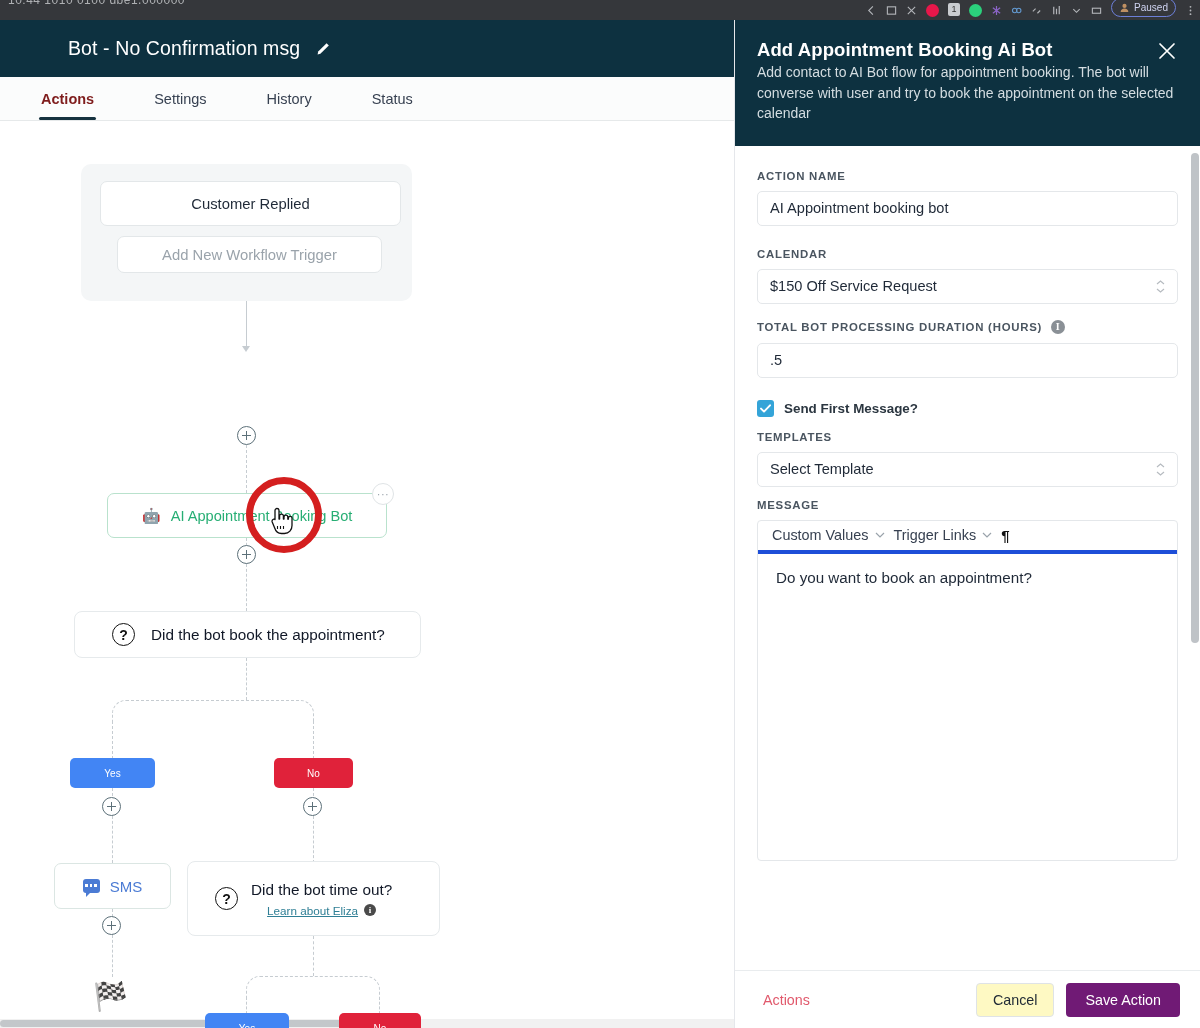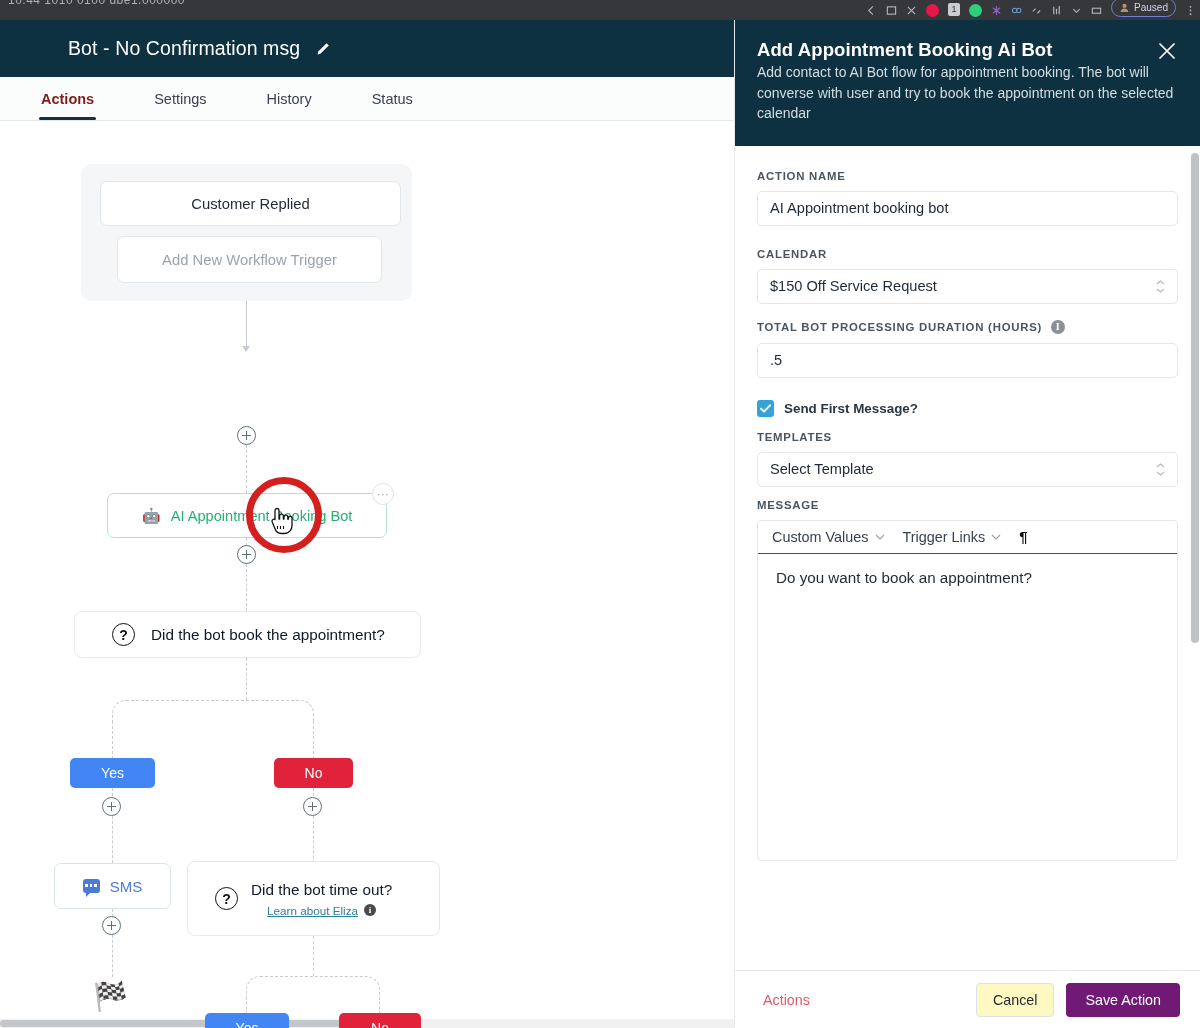--- a/index.html
+++ b/index.html
@@ -64,21 +64,21 @@
     position: absolute; left: 81px; top: 43px; width: 331px; height: 137px;
     background: #f4f6f7; border-radius: 10px;
   }
   .node-box {
     background: #ffffff; border: 1px solid #e3e7e9; border-radius: 7px;
     display: flex; align-items: center; justify-content: center;
     font-size: 14.8px; color: #1f2937;
   }
   .trig-1 { position: absolute; left: 19px; top: 17px; width: 301px; height: 45px; }
   .trig-2 {
-    position: absolute; left: 36px; top: 72px; width: 265px; height: 47px;
+    position: absolute; left: 36px; top: 72px; width: 265px; height: 37px;
     color: #9aa3ab;
   }
 
   .plus {
     position: absolute; width: 19px; height: 19px; border: 1.6px solid #5c7079;
     border-radius: 50%; background: #ffffff; display: flex; align-items: center;
     justify-content: center; cursor: pointer; z-index: 4;
   }
   .plus::before, .plus::after {
     content: ""; position: absolute; background: #5c7079;
@@ -132,21 +132,21 @@
   .cond2-link { font-size: 11.7px; color: #2f7f95; text-decoration: underline; cursor: pointer; }
   .info-dot {
     width: 12px; height: 12px; border-radius: 50%; background: #4a4a4a; color: #fff;
     font-size: 9px; font-weight: 700; display:flex; align-items:center; justify-content:center;
     font-family: "Liberation Serif", serif;
   }
 
   .pill {
     position: absolute; height: 30px; border-radius: 5px; display: flex;
     align-items: center; justify-content: center; color: #ffffff;
-    font-size: 14px; z-index: 3; cursor: pointer;
+    font-size: 10px; z-index: 3; cursor: pointer;
   }
 
   .sms-node {
     position: absolute; left: 54px; top: 742px; width: 117px; height: 46px;
     background: #fff; border: 1px solid #dbe6e3; border-radius: 7px;
     display: flex; align-items: center; justify-content: center; gap: 10px; z-index: 3; cursor: pointer;
   }
   .sms-label { color: #4b7bd4; font-size: 15px; }
   .sms-ico { width: 17px; height: 14px; background: #4b7bd4; border-radius: 3px; position: relative; }
   .sms-ico::after { content:""; position:absolute; left:3px; bottom:-4px; width:0; height:0;
@@ -201,22 +201,22 @@
     width: 17px; height: 17px; background: #34a4d8; border-radius: 3px;
     display: flex; align-items: center; justify-content: center; cursor: pointer;
   }
   .check-label { font-size: 13.4px; font-weight: 700; color: #2b3640; }
 
   .editor {
     margin-top: 9px; border: 1px solid #e4e7ea; border-radius: 4px; background: #fff;
     height: 341px; display: flex; flex-direction: column;
   }
   .editor-toolbar {
-    height: 33px; border-bottom: 1px solid #1d4ed8; display: flex; align-items: center;
-    padding: 0 14px; gap: 18px;
+    height: 33px; border-bottom: 4px solid #1d4ed8; display: flex; align-items: center;
+    padding: 0 14px; gap: 9px;
   }
   .tb-item { display: flex; align-items: center; gap: 6px; font-size: 14.4px; color: #374151; cursor: pointer; }
   .tb-pilcrow { font-size: 15px; color: #111; font-weight: 700; cursor: pointer; }
   .editor-area { flex: 1; padding: 15px 18px; font-size: 15.2px; color: #1f2937; }
 
   .panel-footer {
     position: absolute; left: 0; right: 0; bottom: 0; height: 58px;
     border-top: 1px solid #e9ecee; background: #fff;
     display: flex; align-items: center; justify-content: space-between; padding: 0 20px;
   }

